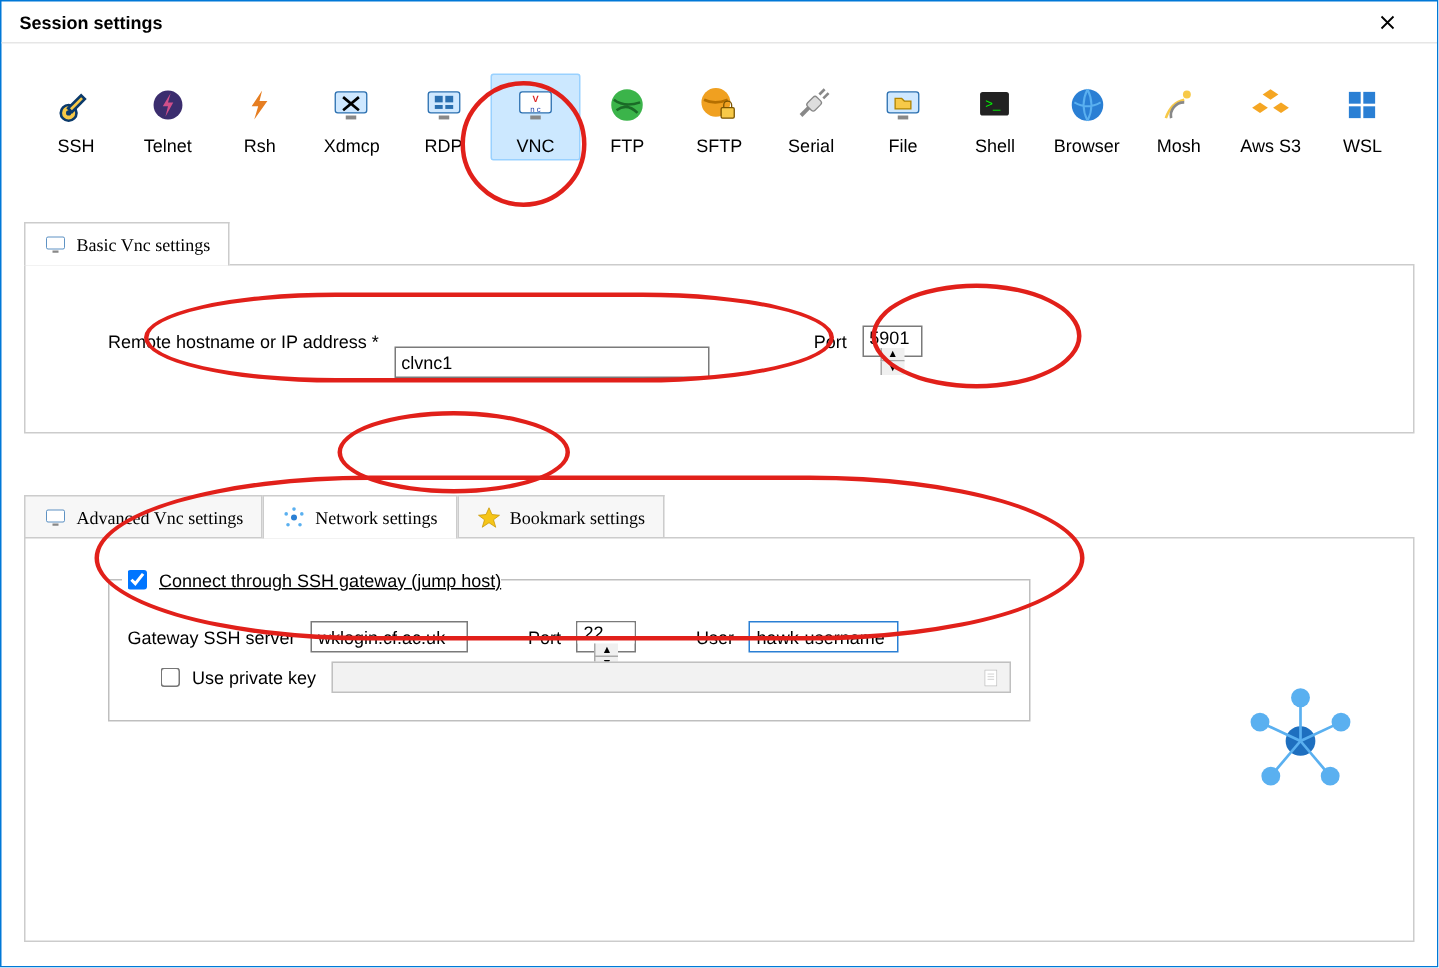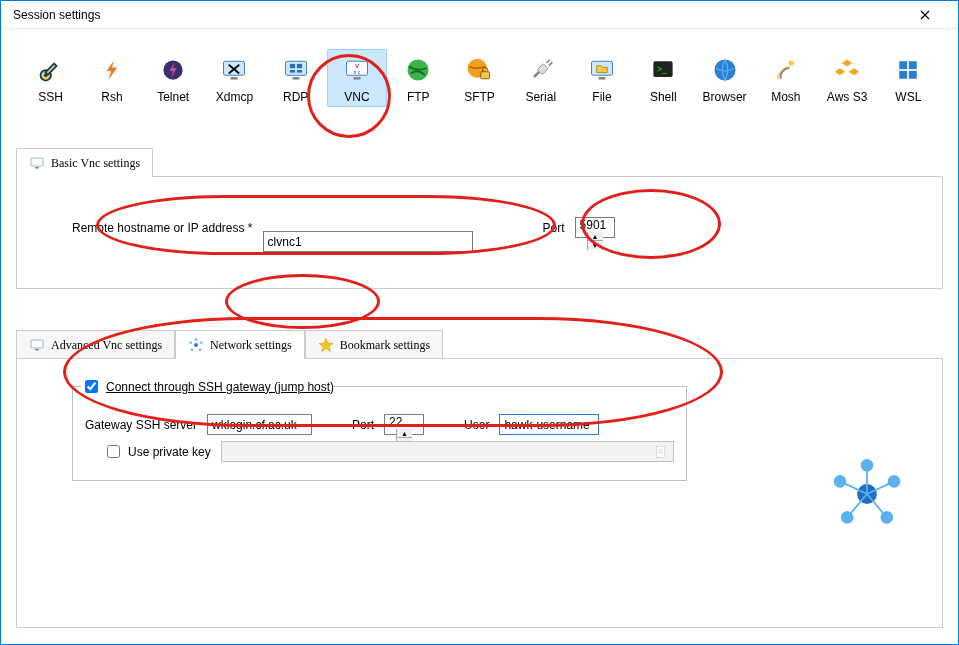--- a/index.html
+++ b/index.html
@@ -16,21 +16,21 @@
   .window { border: 1px solid #0078d7; width: 959px; height: 645px; position: relative; background: #fff; }
   .titlebar {
     height: 28px;
     display: flex;
     align-items: center;
     justify-content: space-between;
     padding: 0 10px;
     font-size: 12px;
     border-bottom: 1px solid #e6e6e6;
   }
-  .titlebar .title { padding-left: 2px; }
+  .titlebar .title { padding-left: 2px; font-weight: bold; }
   .close-btn { width: 46px; height: 28px; display:flex; align-items:center; justify-content:center; cursor:pointer; }
   .content { position:relative; padding: 20px 15px 10px 15px; }
 
   
   .types-row { display:flex; gap: 2px; justify-content:flex-start; padding: 0 5px 10px 5px; align-items:flex-start; }
   .type-item { width: 62px; text-align:center; cursor:pointer; padding:4px 2px 2px; border:1px solid transparent; border-radius:2px;}
   .type-item.selected { background:#cce8ff; border:1px solid #99d1ff; }
   .type-icon { width:32px; height:32px; margin: 0 auto 4px; display:flex; align-items:center; justify-content:center; }
   .type-label { font-size:12px; }
 
@@ -138,34 +138,34 @@
               <circle cx="10" cy="22" r="2" fill="#0b3a6b"></circle>
               <rect x="14" y="8" width="4" height="14" transform="rotate(45 16 15)" fill="#f7c948" stroke="#0b3a6b" stroke-width="2"></rect>
             </svg>
         </div>
         <div class="type-label">SSH</div>
       </div>
 
       <div class="type-item">
         <div class="type-icon">
           <svg width="28" height="28" viewBox="0 0 32 32">
-              <path d="M18 5 L10 17 L15 17 L12 27 L22 13 L16 13 Z" fill="#e67e22"></path>
-            </svg>
-        </div>
-        <div class="type-label">Rsh</div>
-      </div>
-
-      <div class="type-item">
-        <div class="type-icon">
-          <svg width="28" height="28" viewBox="0 0 32 32">
               <circle cx="16" cy="16" r="11" fill="#3b2d6e"></circle>
               <path d="M18 7 L12 17 L16 17 L14 25 L20 14 L16 14 Z" fill="#d04f8a"></path>
             </svg>
         </div>
         <div class="type-label">Telnet</div>
+      </div>
+
+      <div class="type-item">
+        <div class="type-icon">
+          <svg width="28" height="28" viewBox="0 0 32 32">
+              <path d="M18 5 L10 17 L15 17 L12 27 L22 13 L16 13 Z" fill="#e67e22"></path>
+            </svg>
+        </div>
+        <div class="type-label">Rsh</div>
       </div>
 
       <div class="type-item">
         <div class="type-icon">
           <svg width="28" height="28" viewBox="0 0 32 32">
               <rect x="4" y="6" width="24" height="16" rx="2" fill="#cfe8ff" stroke="#2a6fb0"></rect>
               <rect x="12" y="24" width="8" height="3" fill="#888"></rect>
               <path d="M10 10 L22 20 M22 10 L10 20" stroke="#000" stroke-width="2"></path>
             </svg>
         </div>

